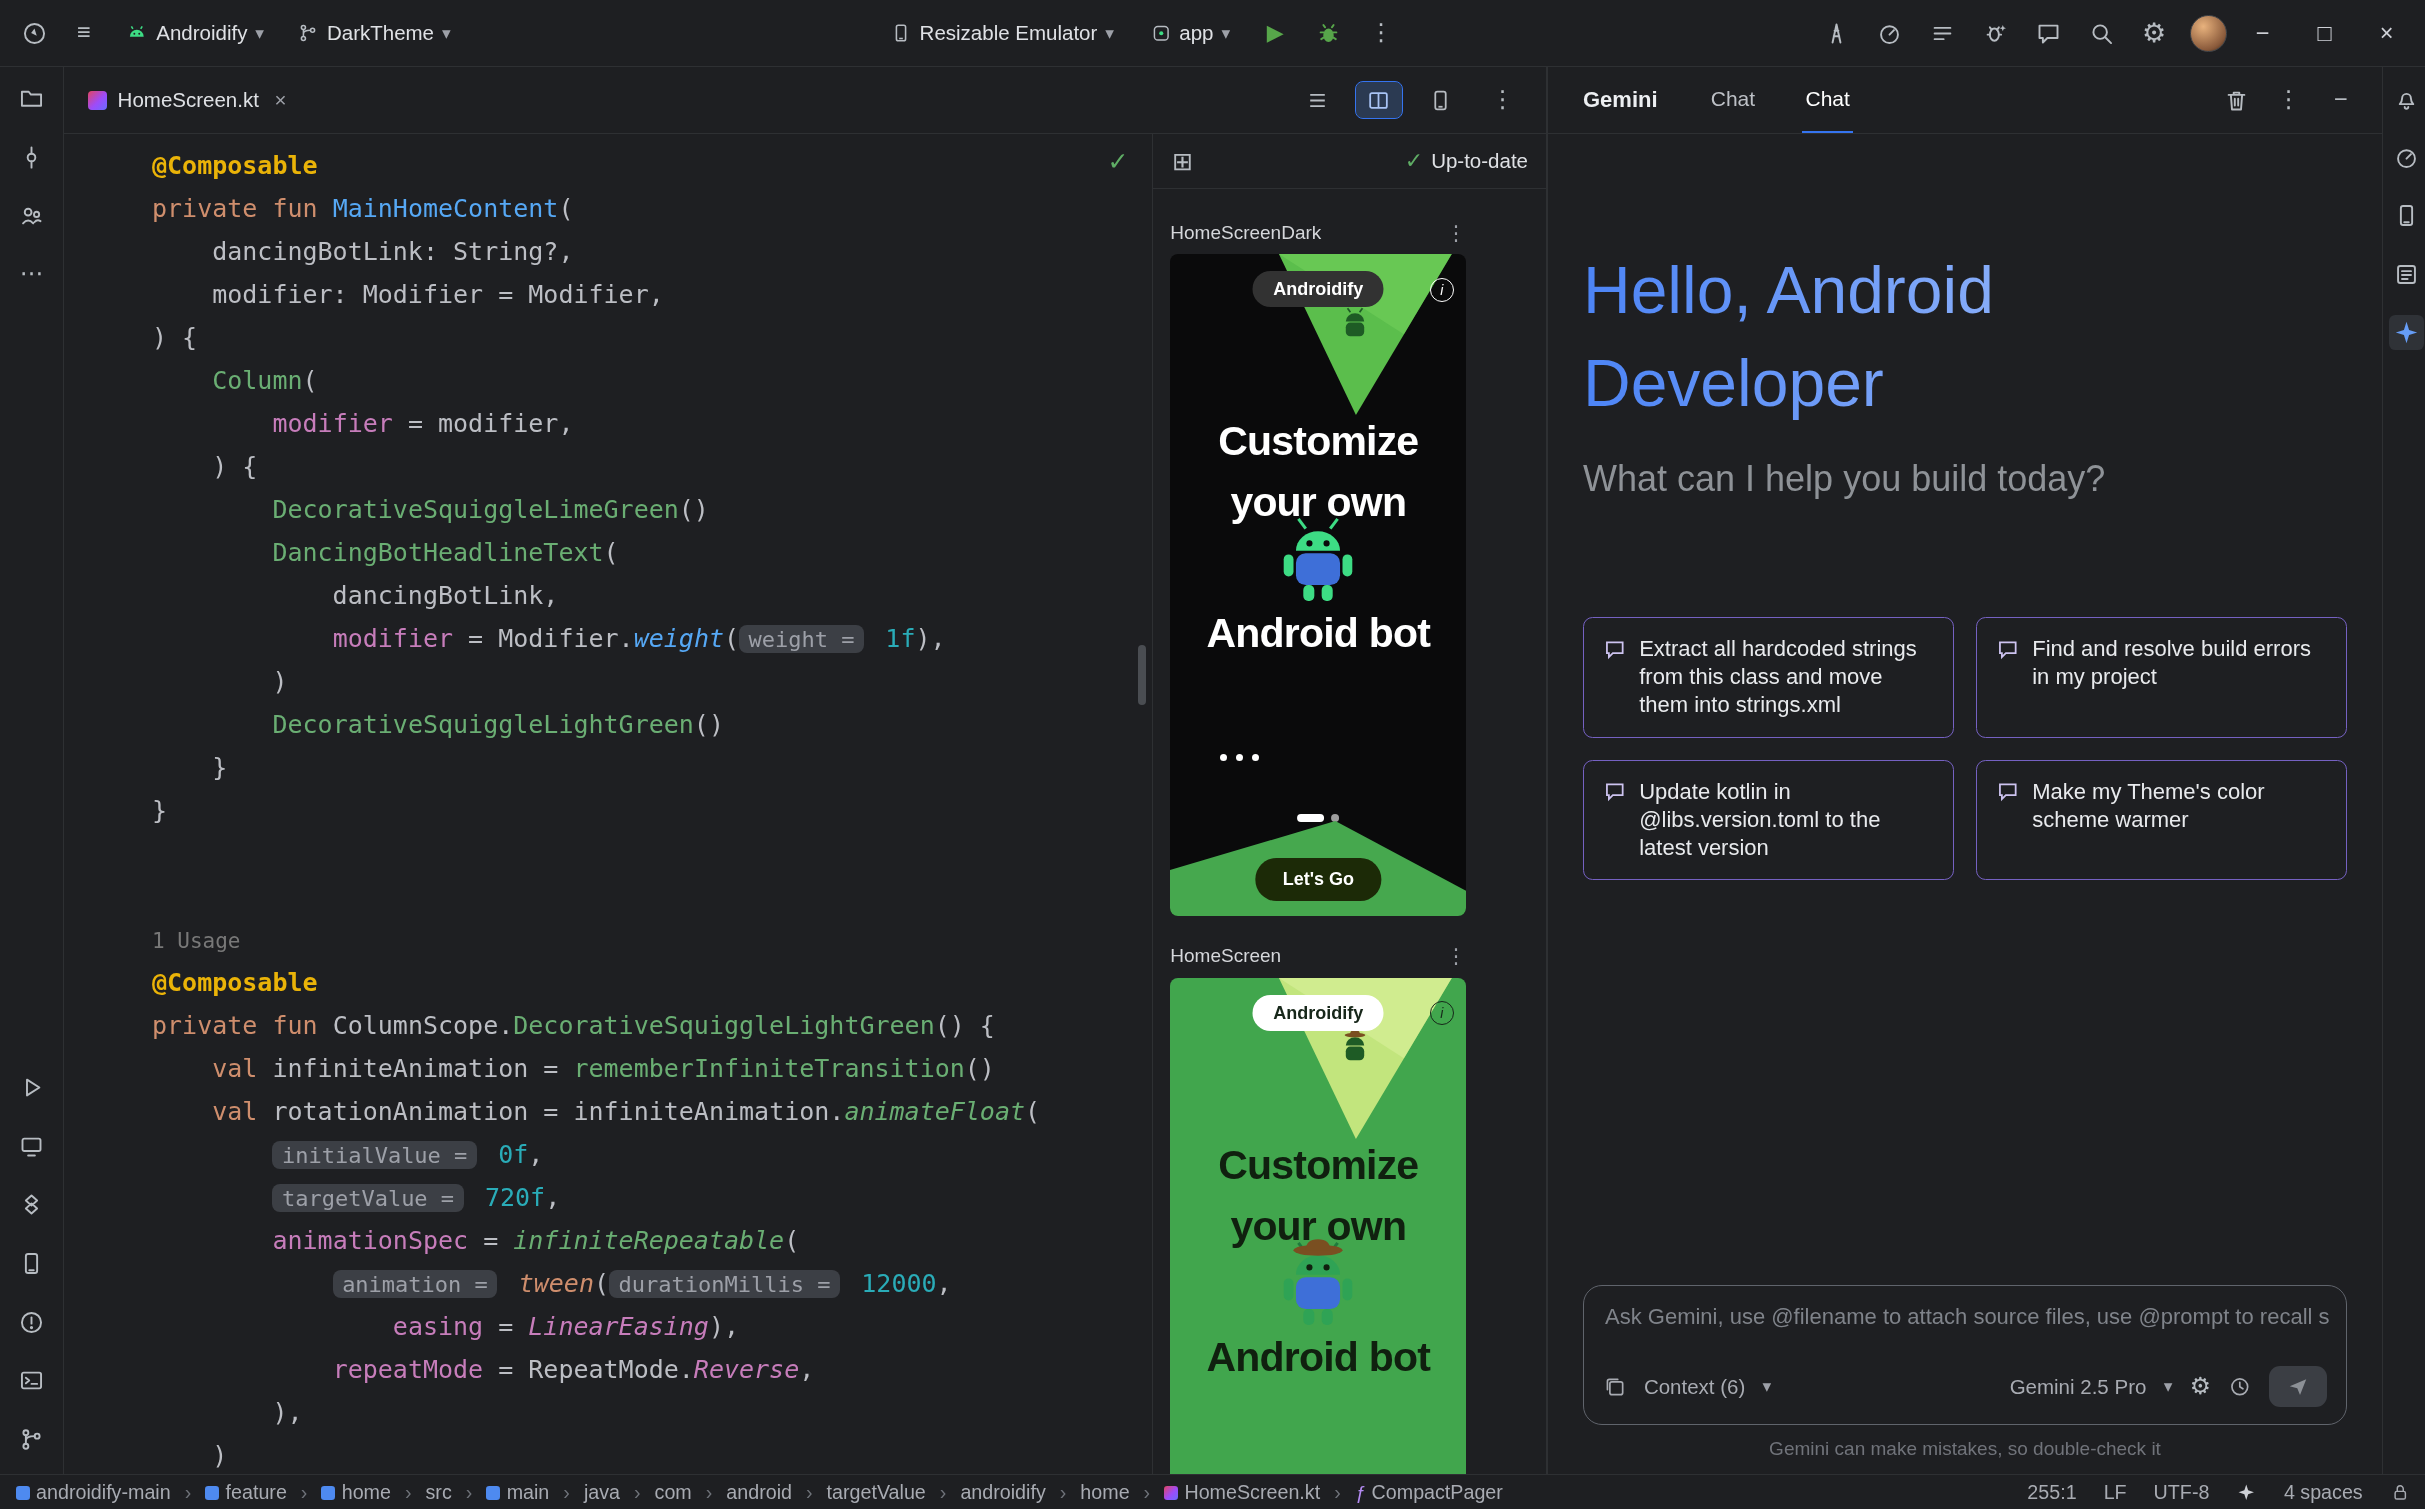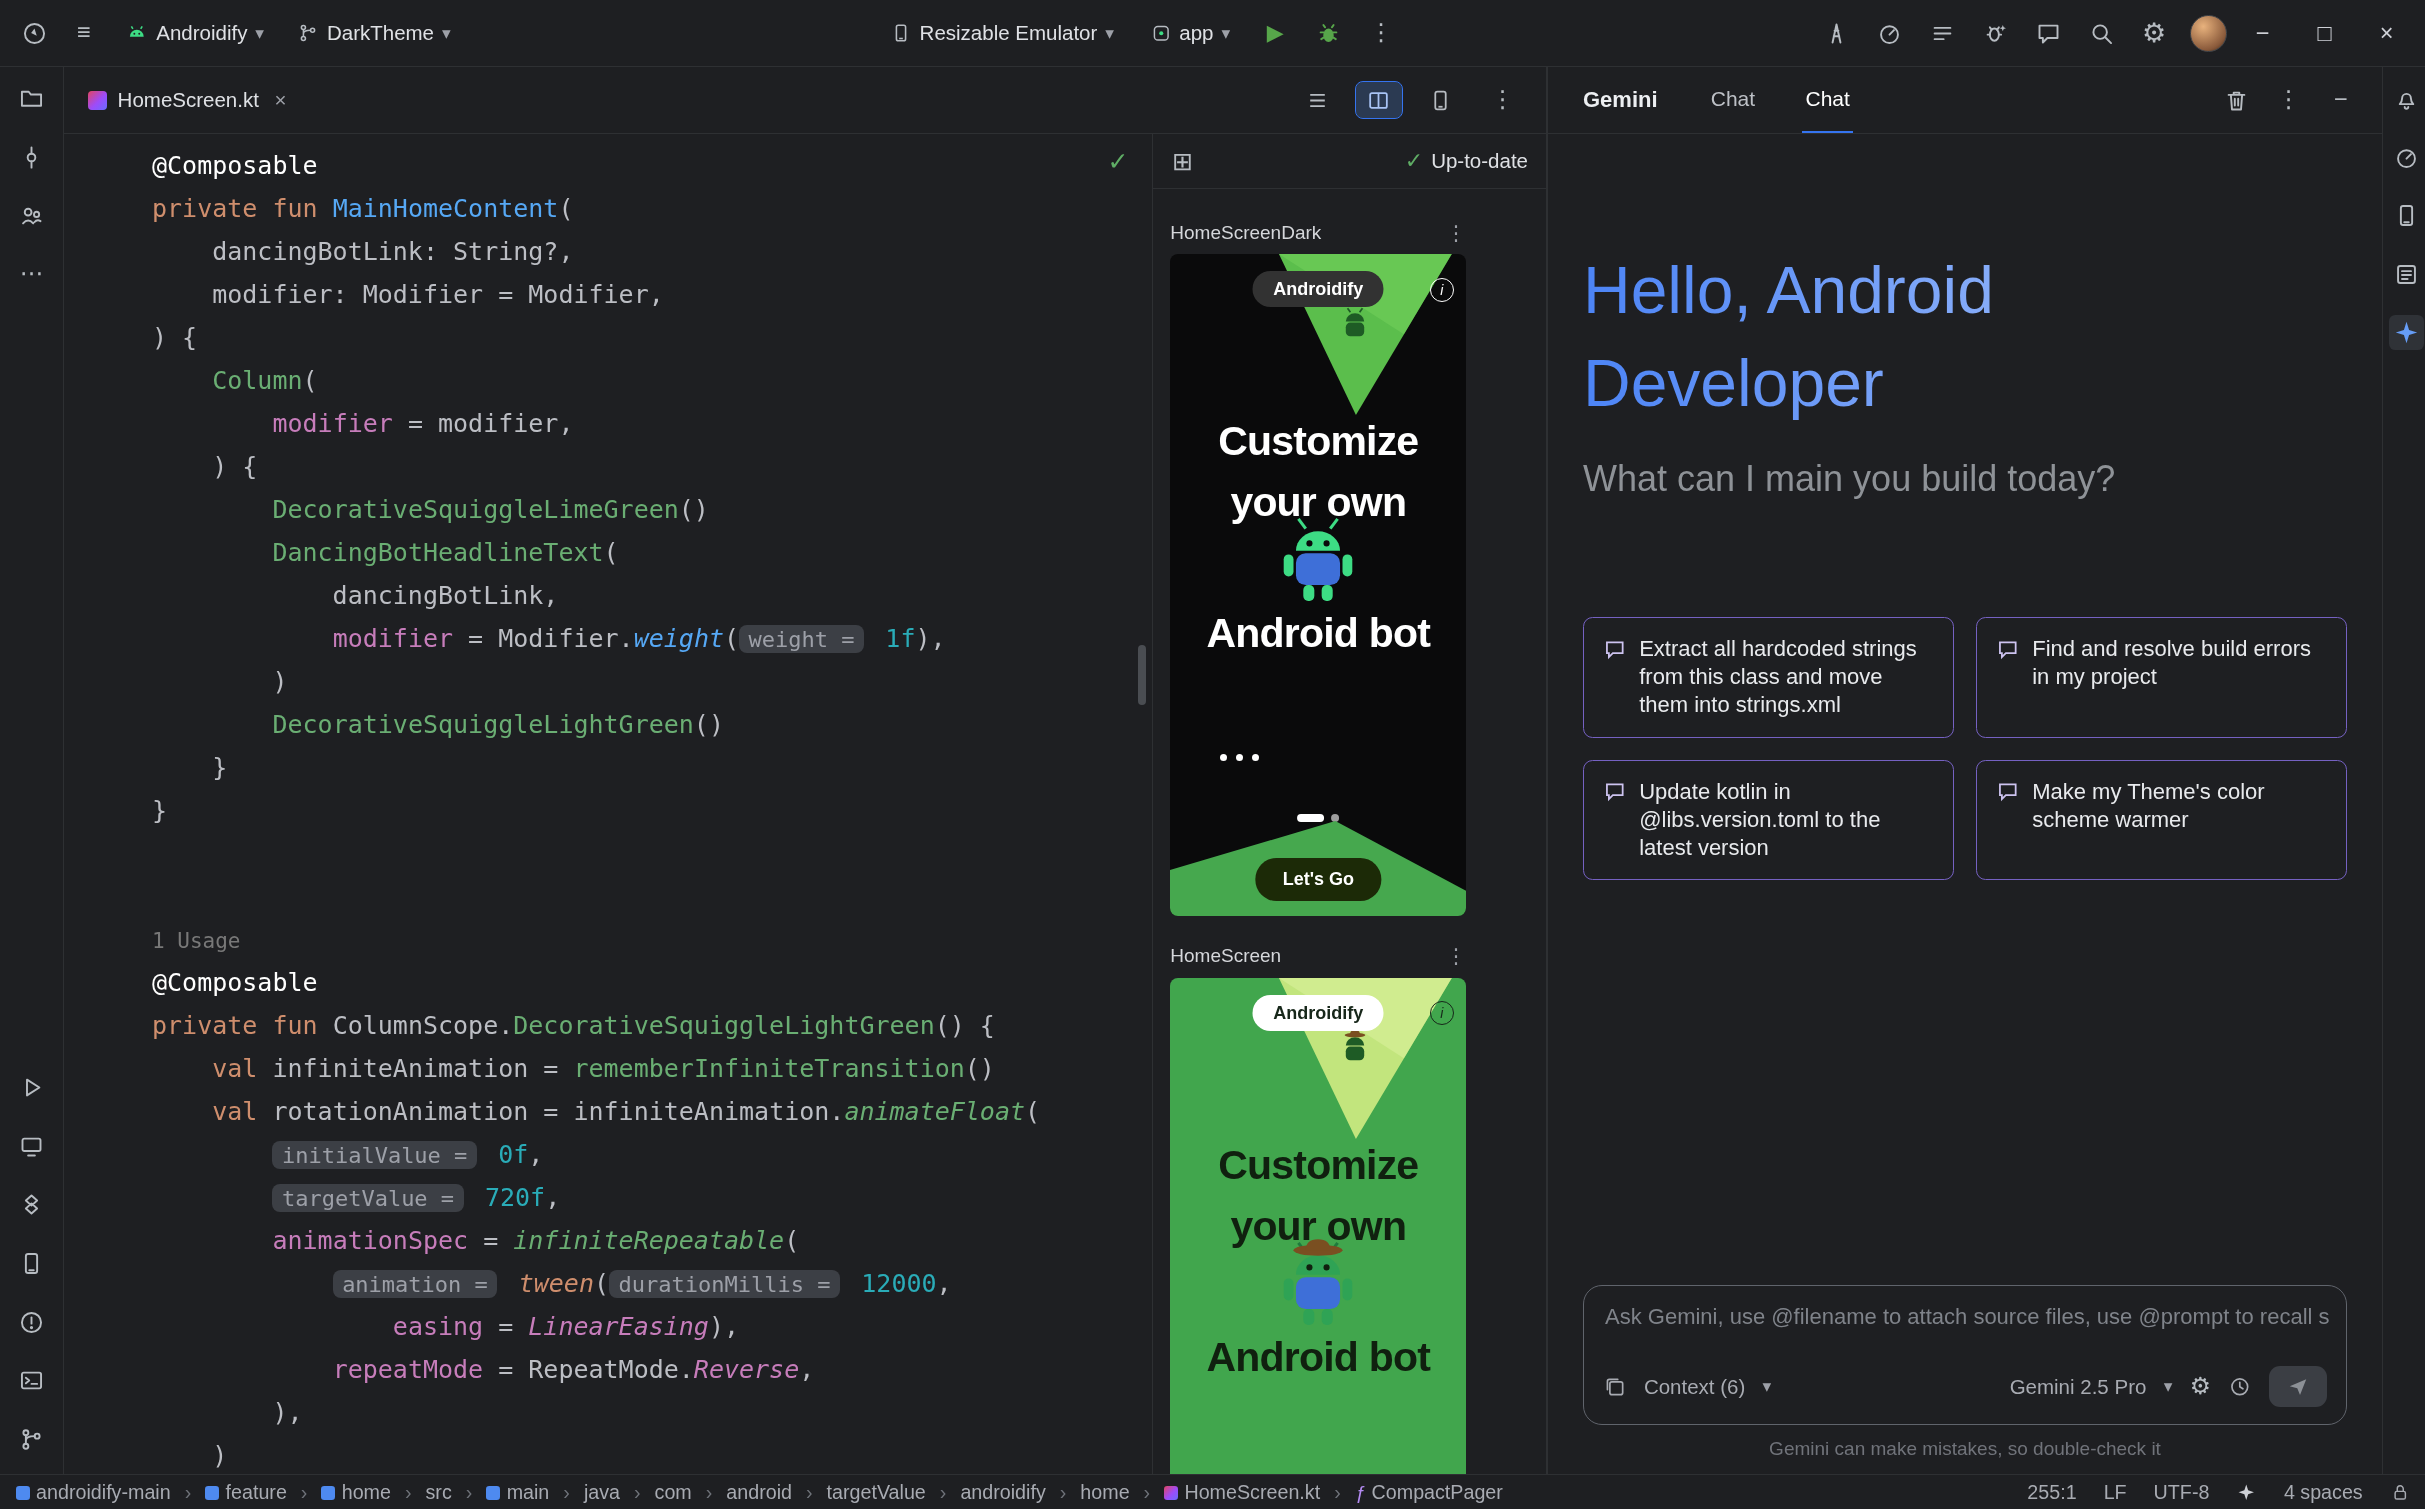--- a/index.html
+++ b/index.html
@@ -43,21 +43,21 @@
   .vi.selected svg{stroke:#A9C4F5;}
 
   .center-body{flex:1 1 auto;display:flex;min-height:0;}
 
   .editor{width:1088px;position:relative;overflow:hidden;flex:0 0 auto;background:#1E1F22;}
   .code-lines{padding:9.5px 0 0 88px;font-family:"DejaVu Sans Mono",monospace;font-size:25px;line-height:43px;white-space:pre;}
   .code-line{height:43px;}
   .tk-def{color:#BCBEC4;}
   .tk-kw{color:#CF8E6D;}
   .tk-kwi{color:#CF8E6D;font-style:italic;}
-  .tk-an{color:#ffffff;}
+  .tk-an{color:#eab308;font-weight:bold;}
   .tk-fn{color:#56A8F5;}
   .tk-fni{color:#56A8F5;font-style:italic;}
   .tk-cmp{color:#6AAE73;}
   .tk-cmpi{color:#6AAE73;font-style:italic;}
   .tk-prm{color:#C77DBB;}
   .tk-prmi{color:#C77DBB;font-style:italic;}
   .tk-num{color:#2AACB8;}
   .tk-usage{color:#787878;font-size:21px;}
   .tk-chip{background:#3C3F45;color:#9DA0A8;border-radius:7.9px;padding:1.6px 9.5px;margin:0 6.3px 0 0;font-size:22px;}
   .inspections{position:absolute;top:12.6px;right:23.6px;color:#5FAD65;font-size:25px;}
@@ -495,21 +495,21 @@
               <span class="glyph">−</span>
             </span>
         </div>
       </div>
 
       <div class="gm-body">
         <div class="gm-h1">
           <div>Hello, Android</div>
           <div>Developer</div>
         </div>
-        <div class="gm-sub">What can I main you build today?</div>
+        <div class="gm-sub">What can I help you build today?</div>
 
         <div class="gm-cards">
           <div class="gm-card">
             <svg viewBox="0 0 24 24">
                 <path d="M4 4.5 h16 v11 h-10 l-4 4 v-4 H4 z"></path>
               </svg>
             <span>Extract all hardcoded strings from this class and move them into strings.xml</span>
           </div>
           <div class="gm-card">
             <svg viewBox="0 0 24 24">

